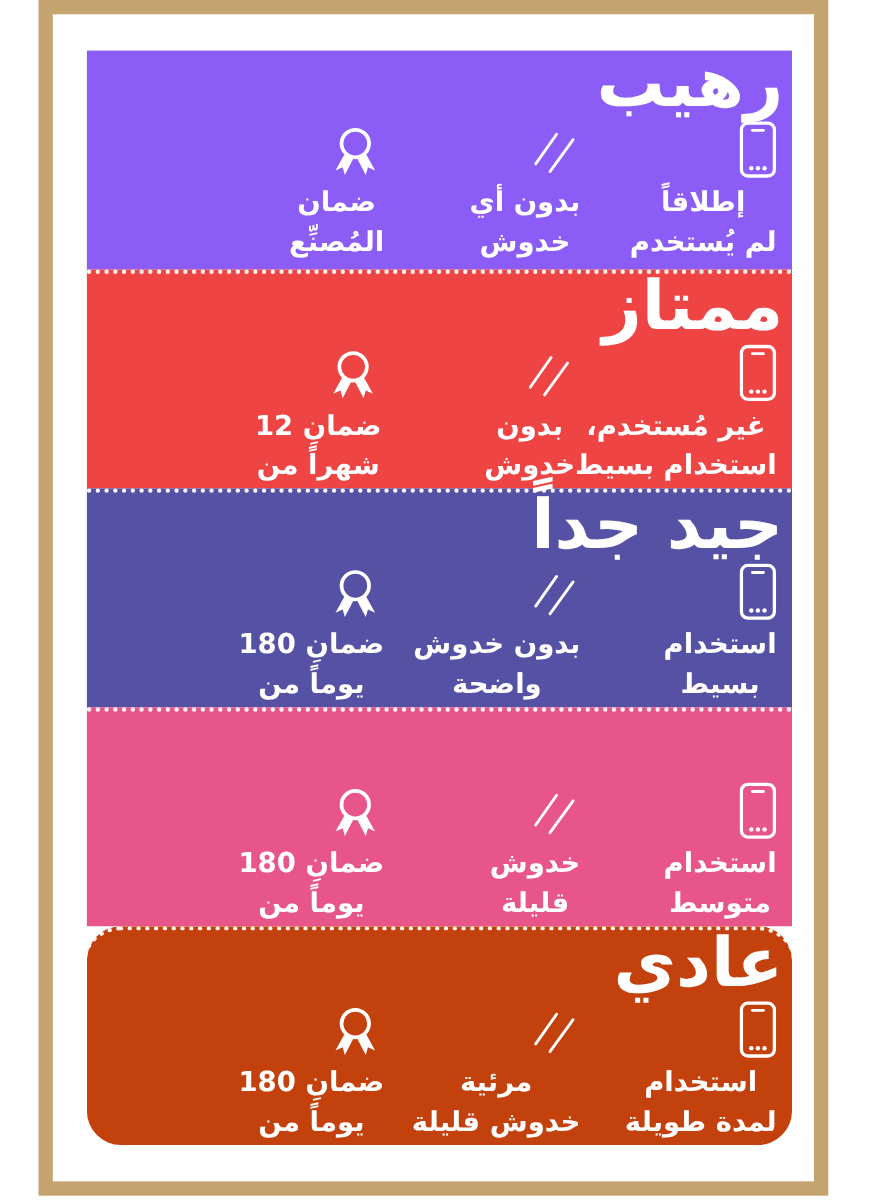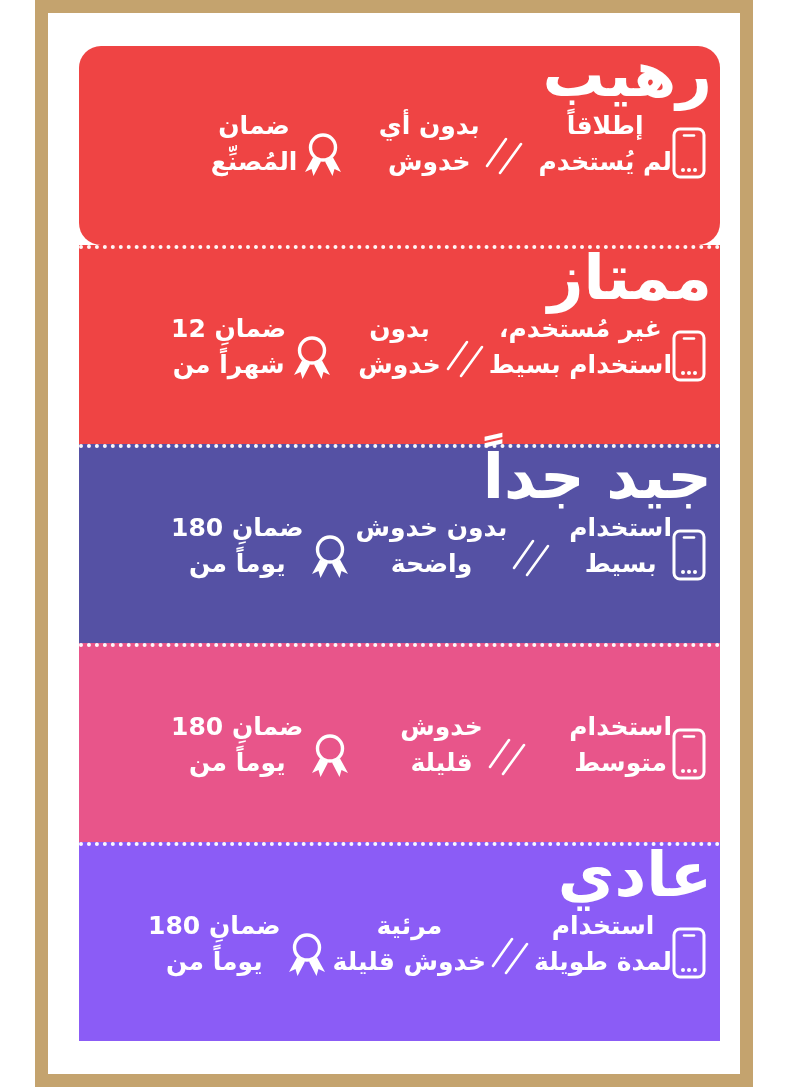--- a/index.html
+++ b/index.html
@@ -8,21 +8,21 @@
   .stage{position:absolute;inset:0;width:800px;height:1091px;background:#fff}
   .poster-frame{position:absolute;left:35px;top:0;width:718px;height:1087px;
     border:13px solid #C4A36E;background:#fff}
   .bands{position:absolute;left:79px;top:46px;width:641px;direction:rtl}
   .band{position:relative;height:199px;color:#fff}
   .band + .band{border-top:4px dotted rgba(255,255,255,.95)}
   .band-title{position:absolute;top:-4px;right:8px;font-size:62px;font-weight:bold;
     line-height:1.08;white-space:nowrap;letter-spacing:-1px}
   .band-row{position:absolute;top:58px;right:0;left:0;display:flex;
     padding:0 14px 0 92px}
-  .col{flex:1;display:flex;flex-direction:row;align-items:flex-end}
+  .col{flex:1;display:flex;flex-direction:column;align-items:flex-start}
   .icon-wrap{height:58px;display:flex;align-items:flex-end;justify-content:center}
   .caption{margin-top:4px;text-align:center;font-size:25px;font-weight:bold;
     line-height:1.42;white-space:nowrap}
   svg{display:block}
 </style>
 </head>
 <body>
 
 <svg width="0" height="0" style="position:absolute">
   <defs>
@@ -43,21 +43,21 @@
       <path d="M36 26.5 L44 41 L37.5 38 L35.5 45 L28 30.5 Z" fill="#fff"></path>
     </g>
   </defs>
 </svg>
 
 <div class="stage">
   <div class="poster-frame"></div>
 
   <div class="bands">
 
-    <section class="band" style="background-color: #ef4444; border-radius: 22px;">
+    <section class="band" style="background-color: #8b5cf6;">
       <h1 class="band-title">رهيب</h1>
       <div class="band-row">
         <div class="col">
           <span class="icon-wrap">
             <svg width="34" height="52" viewBox="0 0 34 52">
                 <use href="#ic-phone"></use>
               </svg>
             </span>
           <div class="caption">
             <div>إطلاقاً</div>
@@ -198,21 +198,21 @@
               </svg>
             </span>
           <div class="caption">
             <div>ضمانِ 180</div>
             <div>يوماً من</div>
           </div>
         </div>
       </div>
     </section>
 
-    <section class="band" style="background-color: #8b5cf6;">
+    <section class="band" style="background-color: #c2410c; border-radius: 31px;">
       <h1 class="band-title">عادي</h1>
       <div class="band-row">
         <div class="col">
           <span class="icon-wrap">
             <svg width="34" height="52" viewBox="0 0 34 52">
                 <use href="#ic-phone"></use>
               </svg>
             </span>
           <div class="caption">
             <div>استخدام</div>

